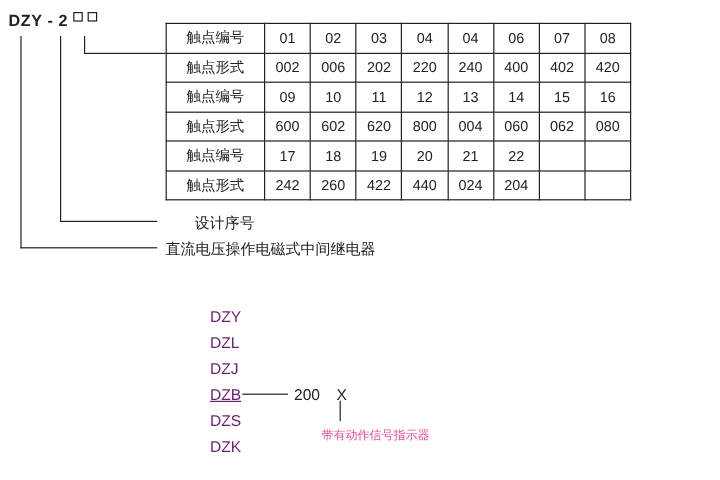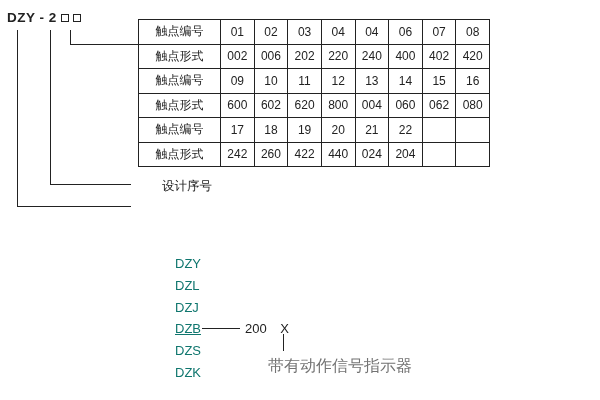--- a/index.html
+++ b/index.html
@@ -2,42 +2,42 @@
 <html><head>
 <meta charset="utf-8">
 <style>
   * { margin:0; padding:0; box-sizing:border-box; }
   html,body { background:#ffffff; }
   .canvas {
     position:relative; width:600px; height:400px; background:#ffffff;
     font-family:"Liberation Sans", sans-serif; color:#222222; overflow:hidden;
   }
   .model-code {
-    position:absolute; left:7px; top:10px; display:flex; align-items:center;
+    position:absolute; left:7px; top:10px; display:flex; 
     font-size:13.5px; font-weight:700; letter-spacing:0.5px; white-space:pre;
   }
   .digit-box {
     width:8px; height:8px; border:1.3px solid #222222; display:inline-block; margin-left:4px;
   }
   .line { position:absolute; background:#222222; }
   .line.v { width:1.2px; }
   .line.h { height:1.2px; }
   .contact-table {
-    position:absolute; left:138px; top:19px; width:352px; height:148px;
+    position:absolute; left:138px; top:19px; width:388px; height:148px;
     border-collapse:collapse; table-layout:fixed;
   }
   .contact-table td {
     border:1.3px solid #222222; text-align:center; vertical-align:middle;
     font-size:12px; color:#222222; padding:0; overflow:hidden;
   }
   .callout { position:absolute; font-size:12.5px; white-space:nowrap; color:#222222; }
-  .model-item { position:absolute; font-size:13px; line-height:14px; color:#0f766e; }
+  .model-item { position:absolute; font-size:13px; line-height:14px; color:#701a75; }
   .suffix { position:absolute; font-size:13px; line-height:14px; white-space:nowrap; }
   .suffix .x-gap { margin-left:10px; display:inline-block; }
-  .note { position:absolute; font-size:16px; white-space:nowrap; color:#737373; }
+  .note { position:absolute; font-size:10px; white-space:nowrap; color:#ec4899; }
 </style>
 </head>
 <body>
 
 <div class="canvas">
 
   <div class="model-code">
     <span>DZY - 2</span>
     <span class="digit-box"></span>
     <span class="digit-box"></span>
@@ -128,20 +128,21 @@
         <td>440</td>
         <td>024</td>
         <td>204</td>
         <td></td>
         <td></td>
       </tr>
     </tbody>
   </table>
 
   <div class="callout" style="left:138px; top:178px;margin-left:24px;">设计序号</div>
+  <div class="callout" style="left:138px; top:200px;">直流电压操作电磁式中间继电器</div>
 
   <div class="model-item" style="left:175px; top:257px;">DZY</div>
   <div class="model-item" style="left:175px; top:279px;">DZL</div>
   <div class="model-item" style="left:175px; top:301px;">DZJ</div>
   <div class="model-item" style="left:175px; top:322px;text-decoration:underline;">DZB</div>
   <div class="model-item" style="left:175px; top:344px;">DZS</div>
   <div class="model-item" style="left:175px; top:366px;">DZK</div>
 
   <div class="line h" style="left:202px; top:328px; width:38px;"></div>
   <div class="suffix" style="left:245px; top:322px;">

